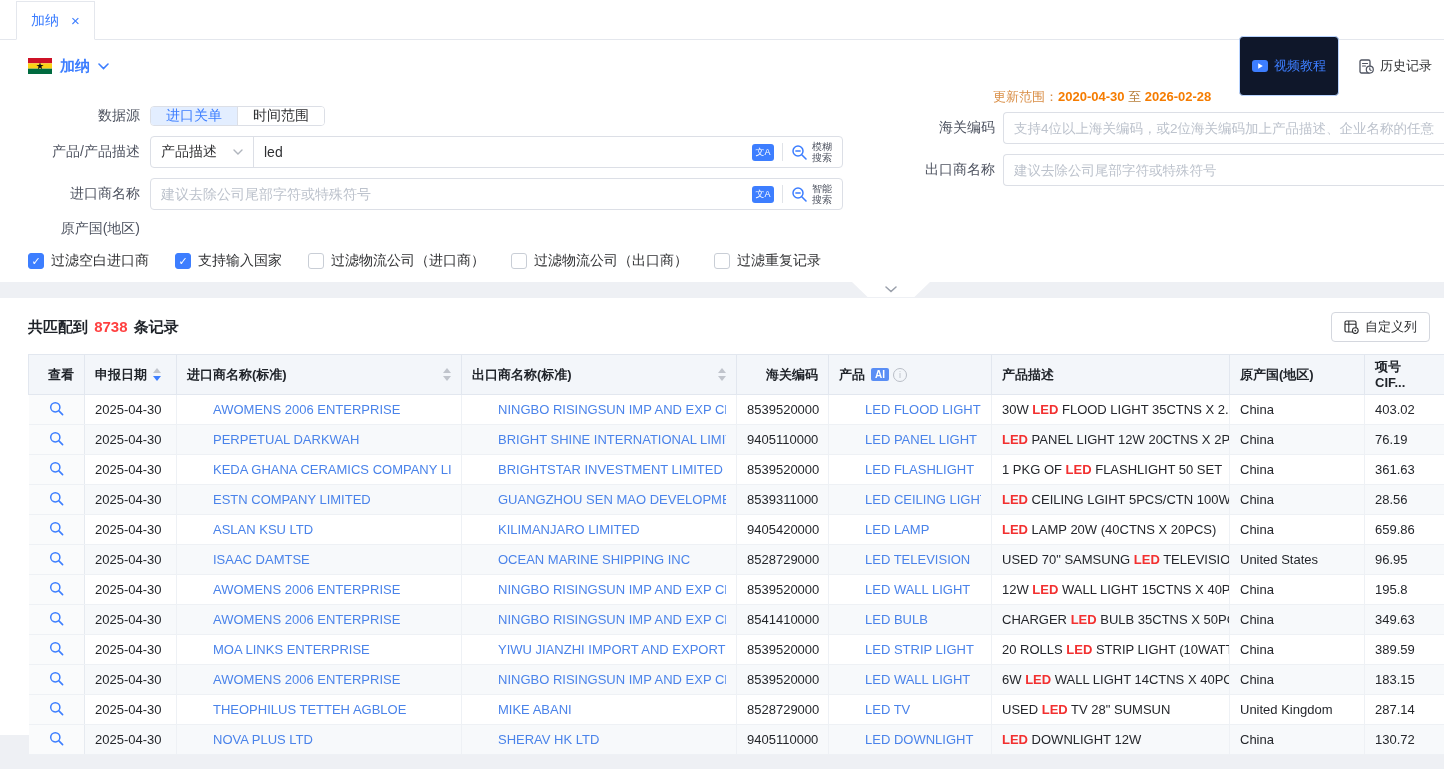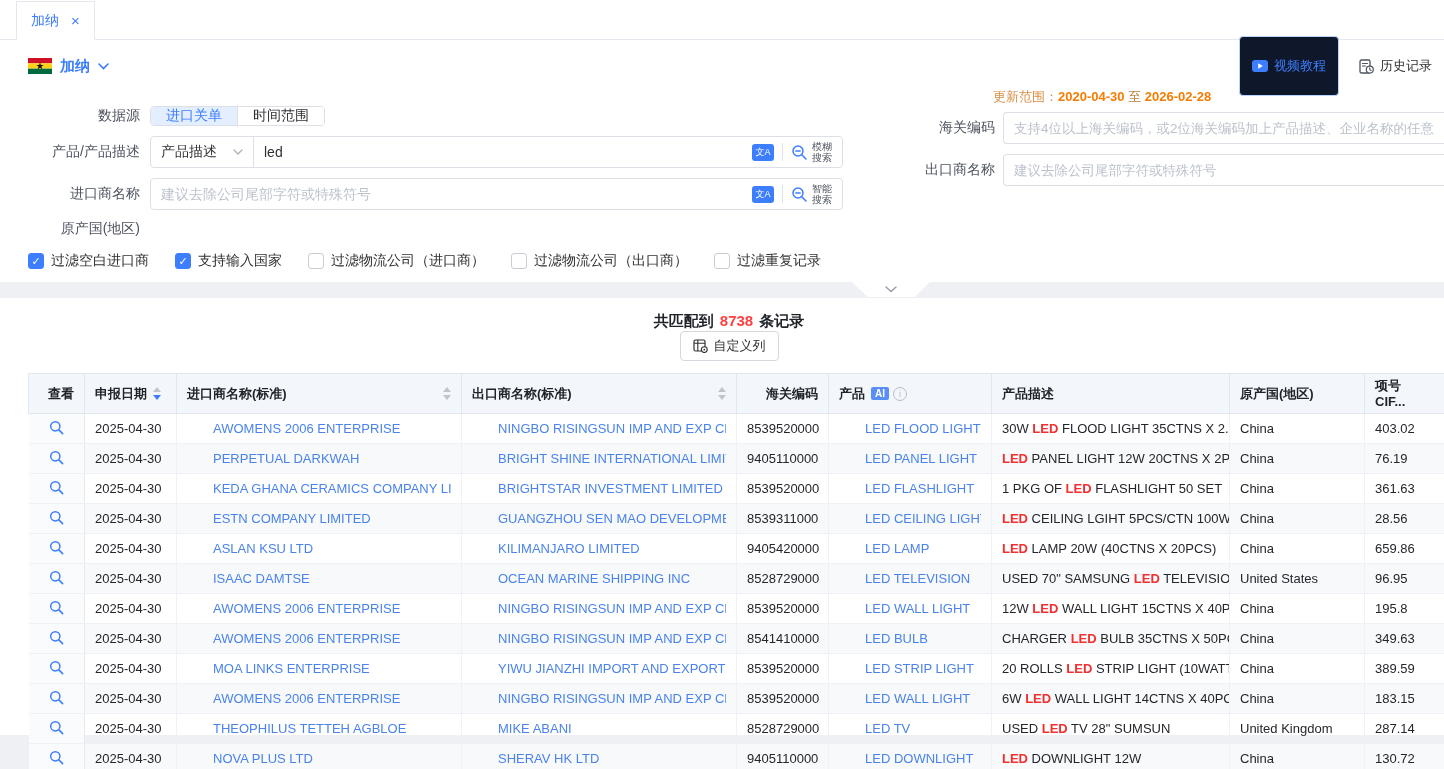--- a/index.html
+++ b/index.html
@@ -59,21 +59,21 @@
   .cb-row { display:flex; align-items:center; gap:26px; margin-top:14px; }
   .cb-item { display:flex; align-items:center; gap:7px; cursor:pointer; }
   .cb { width:16px; height:16px; border-radius:3px; border:1px solid #c9ced6; background:#fff; display:flex; align-items:center; justify-content:center; font-size:11px; color:#fff; line-height:1; }
   .cb.on { background:#3d7eff; border-color:#3d7eff; }
   .cb-lab { font-size:14px; color:#303133; }
 
   .collapse-tab { position:absolute; left:852px; bottom:-15px; width:78px; height:15px; background:#fff; clip-path:polygon(0 0,100% 0,80% 100%,20% 100%); display:flex; align-items:center; justify-content:center; cursor:pointer; }
 
   
   .results { background:#fff; margin-top:16px; padding-top:14px; height:calc(769px - 40px - 292px); }
-  .res-head { display:flex; justify-content:space-between; align-items:center; padding:0 14px 12px 28px;flex-direction:column; }
+  .res-head { display:flex; justify-content:space-between; align-items:center; padding:0 14px 12px 28px; }
   .res-title { font-size:15px; font-weight:bold; color:#1f2329; }
   .res-title .cnt { color:#ff4040; margin:0 2px; }
   .btn-cust { display:flex; align-items:center; gap:6px; border:1px solid #d4d7de; border-radius:4px; background:#fff; padding:5px 12px; font-size:13px; color:#303133; cursor:pointer; }
 
   .table-wrap { margin-left:28px; overflow:hidden; width:1416px; }
   table { border-collapse:collapse; table-layout:fixed; width:1496px; font-size:13px; }
   th { background:#f3f6fa; border:1px solid #e2e7ef; height:40px; padding:0 10px; font-weight:bold; color:#1f2329; text-align:left; white-space:nowrap; overflow:hidden; }
   th.center { text-align:right; }
   td { border-right:1px solid #eef1f5; border-bottom:1px solid #eef1f5; height:30px; padding:0 10px; white-space:nowrap; overflow:hidden; color:#24262b; }
   tr.even { background:#f7f9fb; }

